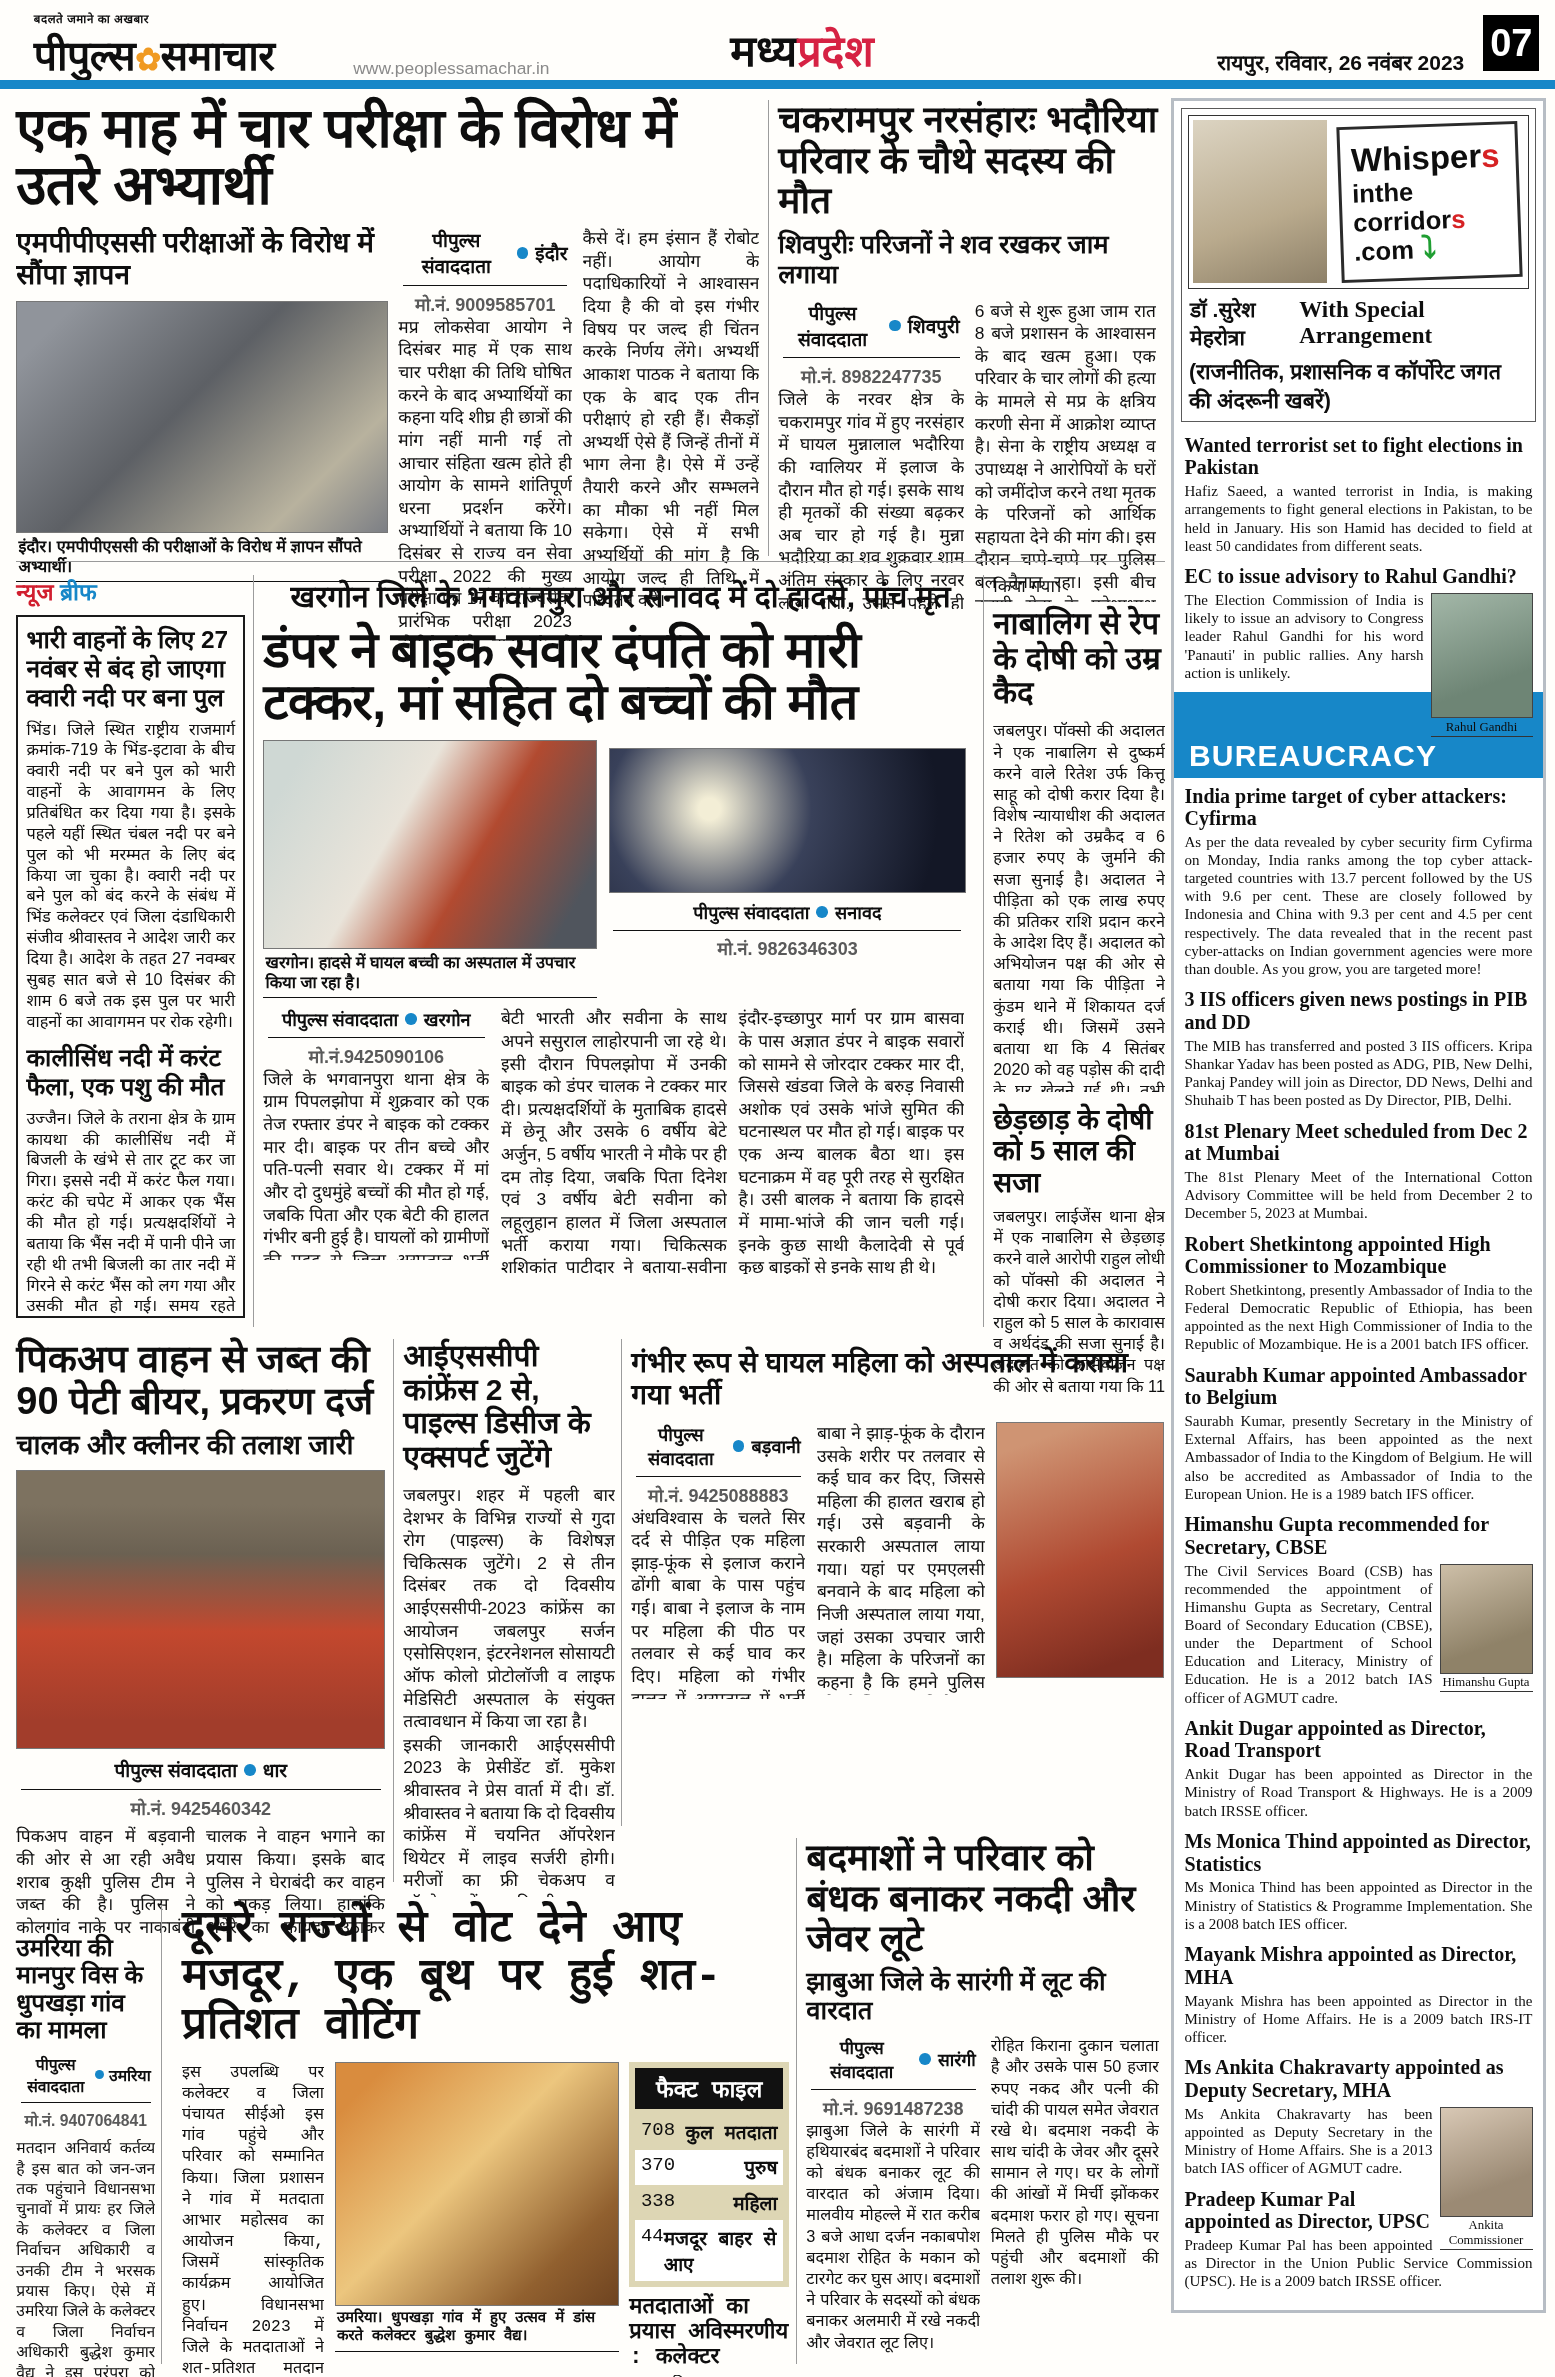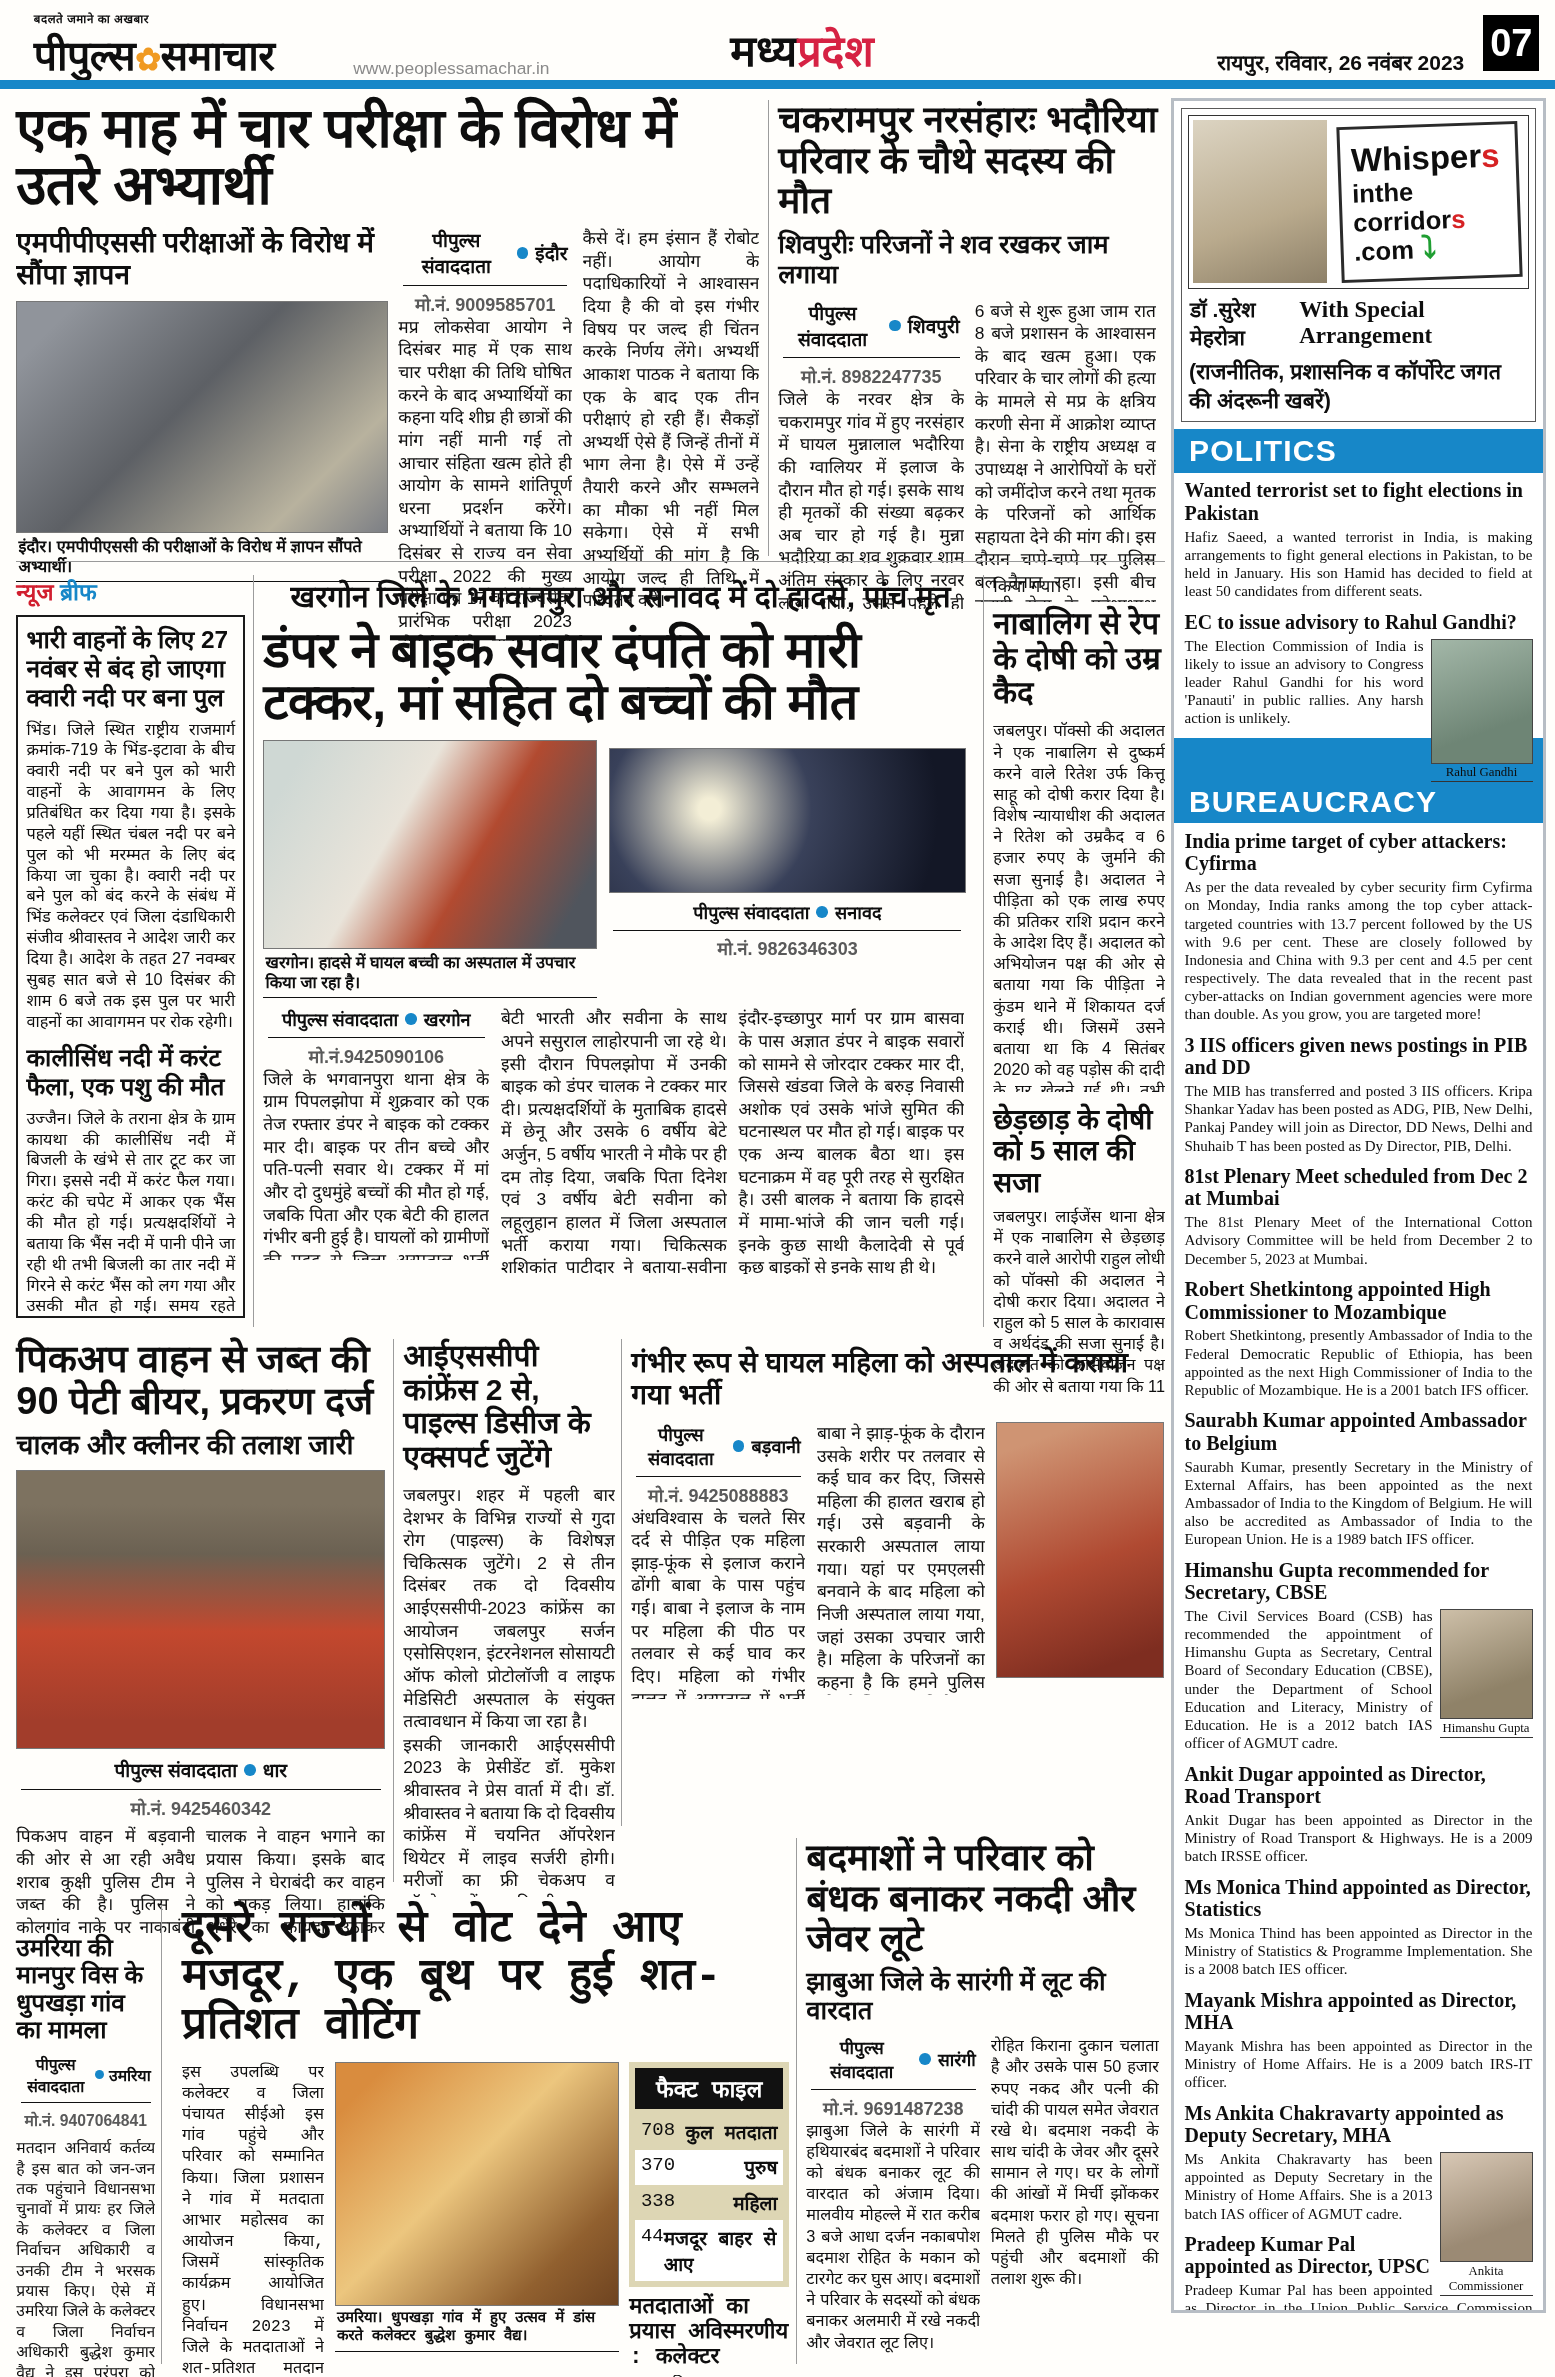--- a/index.html
+++ b/index.html
@@ -352,21 +352,20 @@
         <div class="l3"><span>.com</span> <span class="wh-arrow">⤵</span></div>
       </div>
     </div>
     <div class="wh-names">
       <span class="wh-author">डॉ .सुरेश मेहरोत्रा</span>
       <span class="wh-arrange">With Special Arrangement</span>
     </div>
     <div class="wh-tagline">(राजनीतिक, प्रशासनिक व कॉर्पोरेट जगत की अंदरूनी खबरें)</div>
   </div>
 
-  <div class="banner">POLITICS</div>
   <div class="ri">
     <h4>Wanted terrorist set to fight elections in Pakistan</h4>
     <p>Hafiz Saeed, a wanted terrorist in India, is making arrangements to fight general elections in Pakistan, to be held in January. His son Hamid has decided to field at least 50 candidates from different seats.</p>
   </div>
   <div class="ri">
     <h4>EC to issue advisory to Rahul Gandhi?</h4>
     <div class="ri-photo" style="width:102px;">
       <div class="pframe" style="height: 125px; background: linear-gradient(160deg, rgb(163, 183, 168), rgb(110, 133, 117) 70%);"></div>
 
       <div class="pcap">Rahul Gandhi</div>

